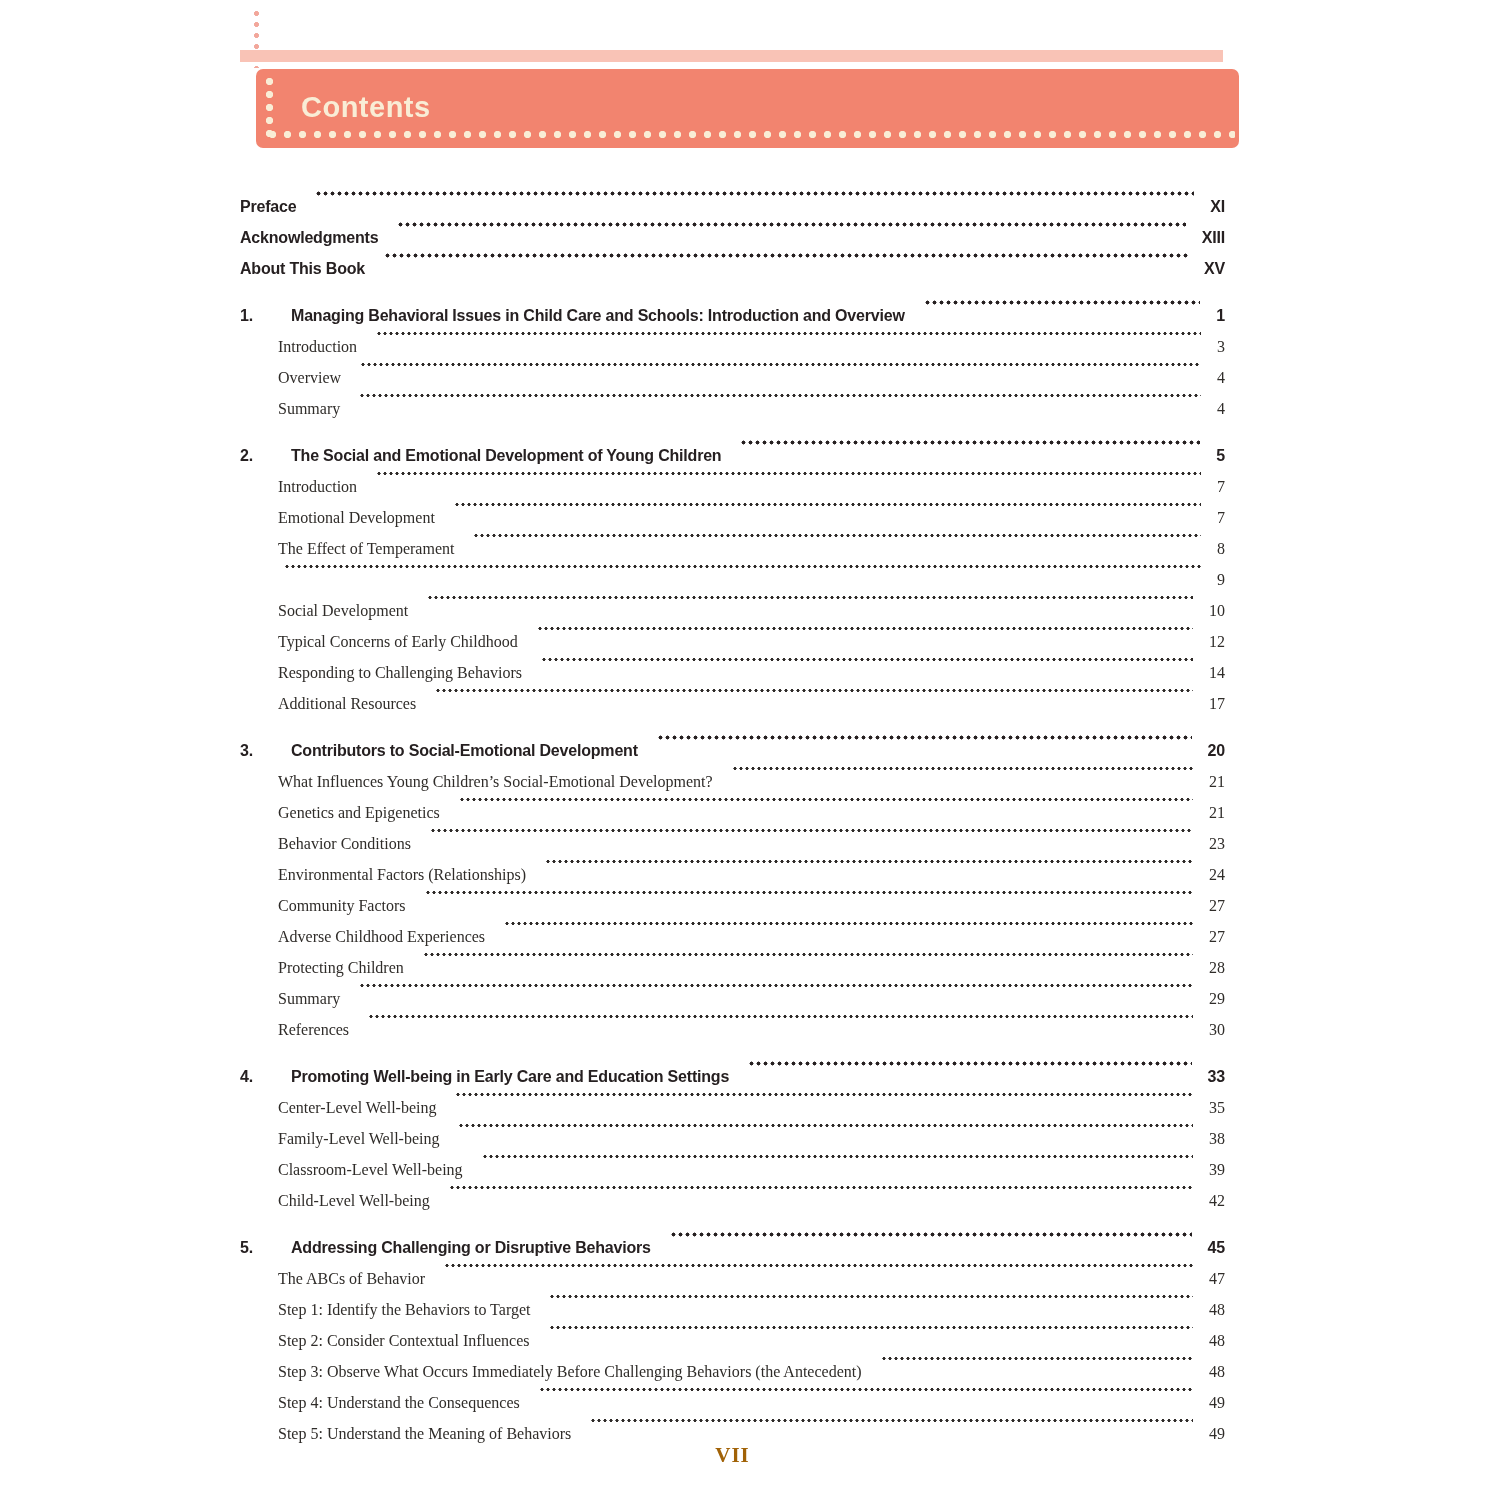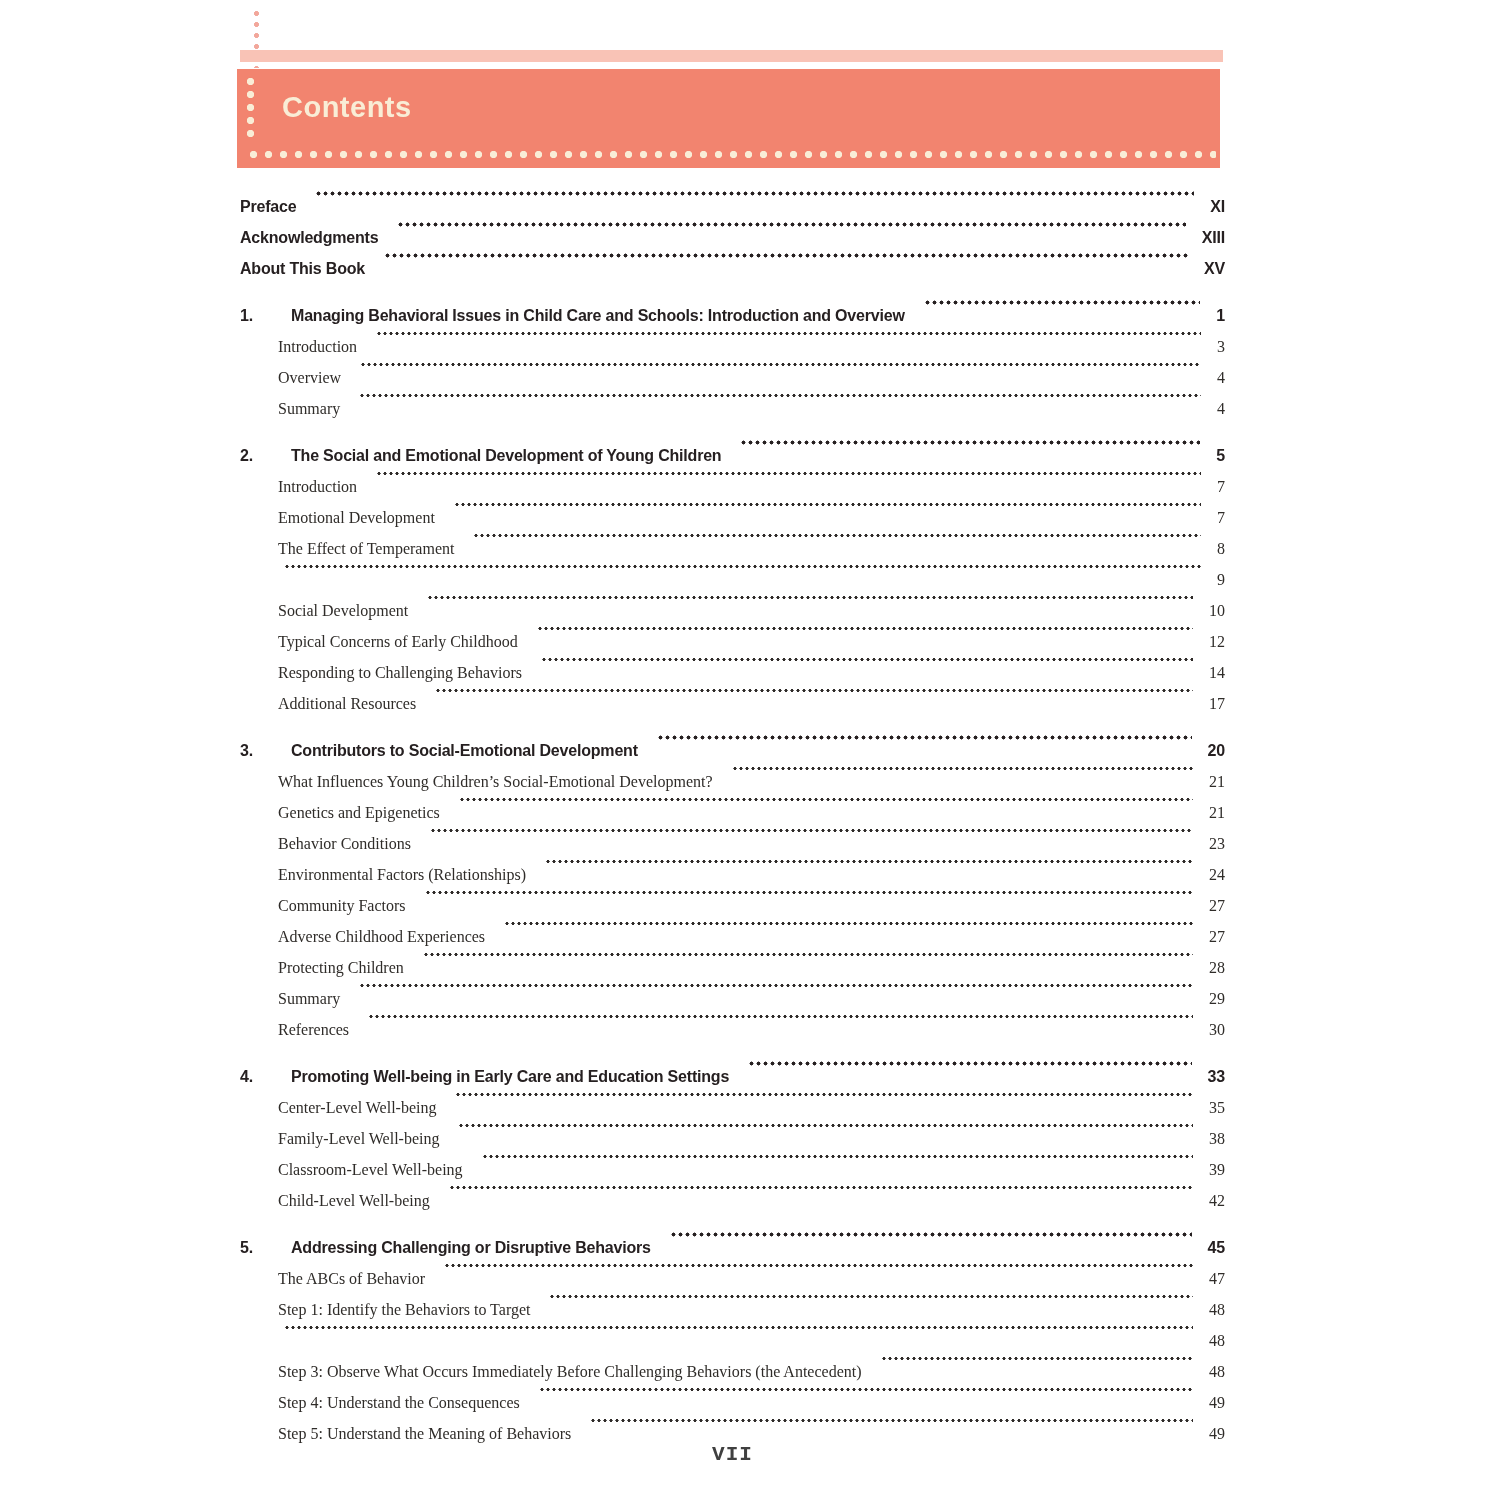--- a/index.html
+++ b/index.html
@@ -18,22 +18,23 @@
     background:#ffffff;
     font-family:"Liberation Sans",sans-serif;
     overflow:hidden;
   }
   
   .pre-bar{
     position:absolute;left:240px;top:50px;width:983px;height:12px;
     background:var(--c-bar);
   }
   .banner{
-    position:absolute;left:237px;top:69px;width:983px;height:99px;
+    position:absolute;left:256px;top:69px;width:983px;height:79px;
     background:var(--c-banner);
+    border-radius:7px;
   }
   .banner-title{
     position:absolute;left:45px;top:22px;
     font-size:29px;font-weight:bold;letter-spacing:.5px;
     color:var(--c-cream);
   }
   .v-dots-top{
     position:absolute;left:253px;top:8px;width:7px;height:60px;
     background-image:radial-gradient(circle,var(--c-pinkdot) 2.2px,transparent 2.7px);
     background-size:7px 11px;background-repeat:repeat-y;background-position:center top;
@@ -80,22 +81,22 @@
   .front-block{margin-bottom:16px;}
   .chapter{margin-top:16px;}
   .chapter-head .num{
     flex:0 0 38px;white-space:nowrap;
   }
   .sections{padding-left:38px;}
   
   .footer{
     position:absolute;left:240px;top:1443px;width:985px;
     text-align:center;font-size:21px;font-weight:bold;
-    letter-spacing:1px;color:#404040;
-    font-family:Liberation Mono, monospace;
+    letter-spacing:1px;color:#a16207;
+    font-family:Liberation Serif, serif;
   }
 </style>
 </head>
 <body>
 
 <div class="page">
 
   <div class="v-dots-top"></div>
   <div class="pre-bar"></div>
 
@@ -295,20 +296,21 @@
               <span class="label">The ABCs of Behavior</span>
               <span class="leader"></span>
               <span class="pagenum">47</span>
             </div>
             <div class="toc-row">
               <span class="label">Step 1: Identify the Behaviors to Target</span>
               <span class="leader"></span>
               <span class="pagenum">48</span>
             </div>
             <div class="toc-row">
+              <span class="label">Step 2: Consider Contextual Influences</span>
               <span class="leader"></span>
               <span class="pagenum">48</span>
             </div>
             <div class="toc-row">
               <span class="label">Step 3: Observe What Occurs Immediately Before Challenging Behaviors (the Antecedent)</span>
               <span class="leader"></span>
               <span class="pagenum">48</span>
             </div>
             <div class="toc-row">
               <span class="label">Step 4: Understand the Consequences</span>

